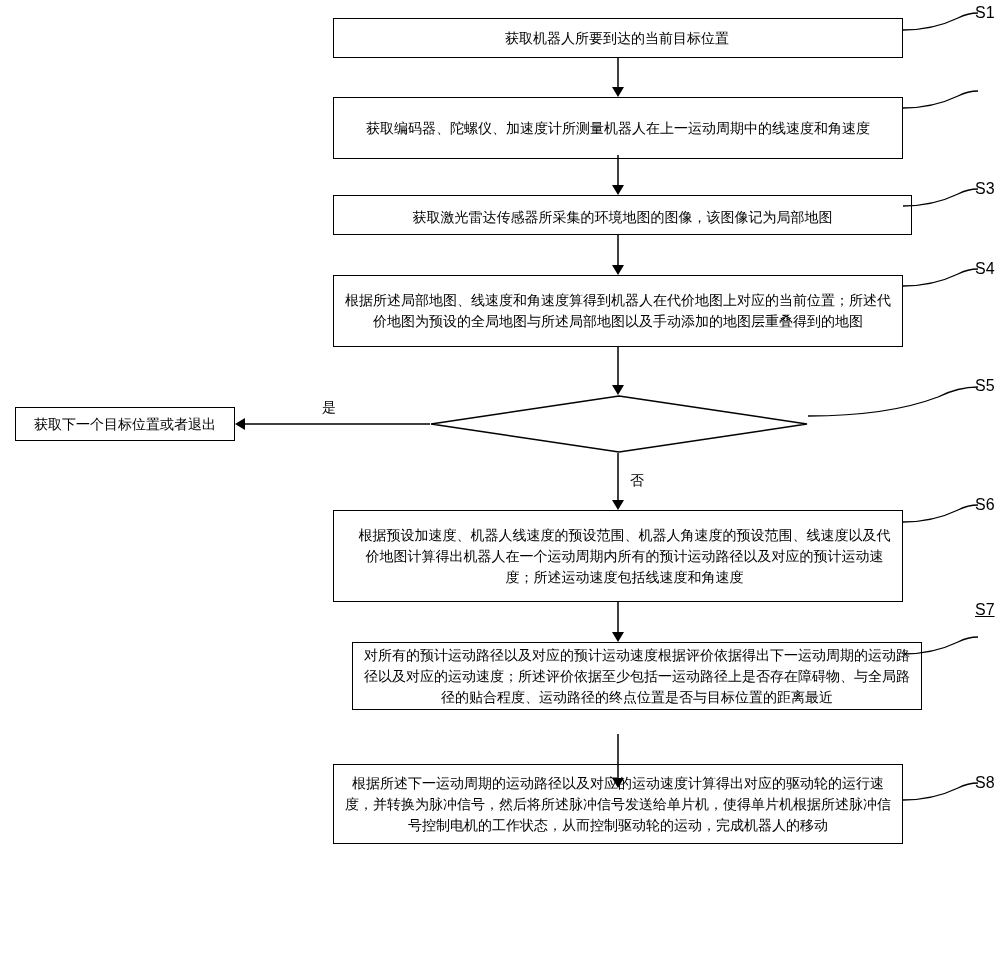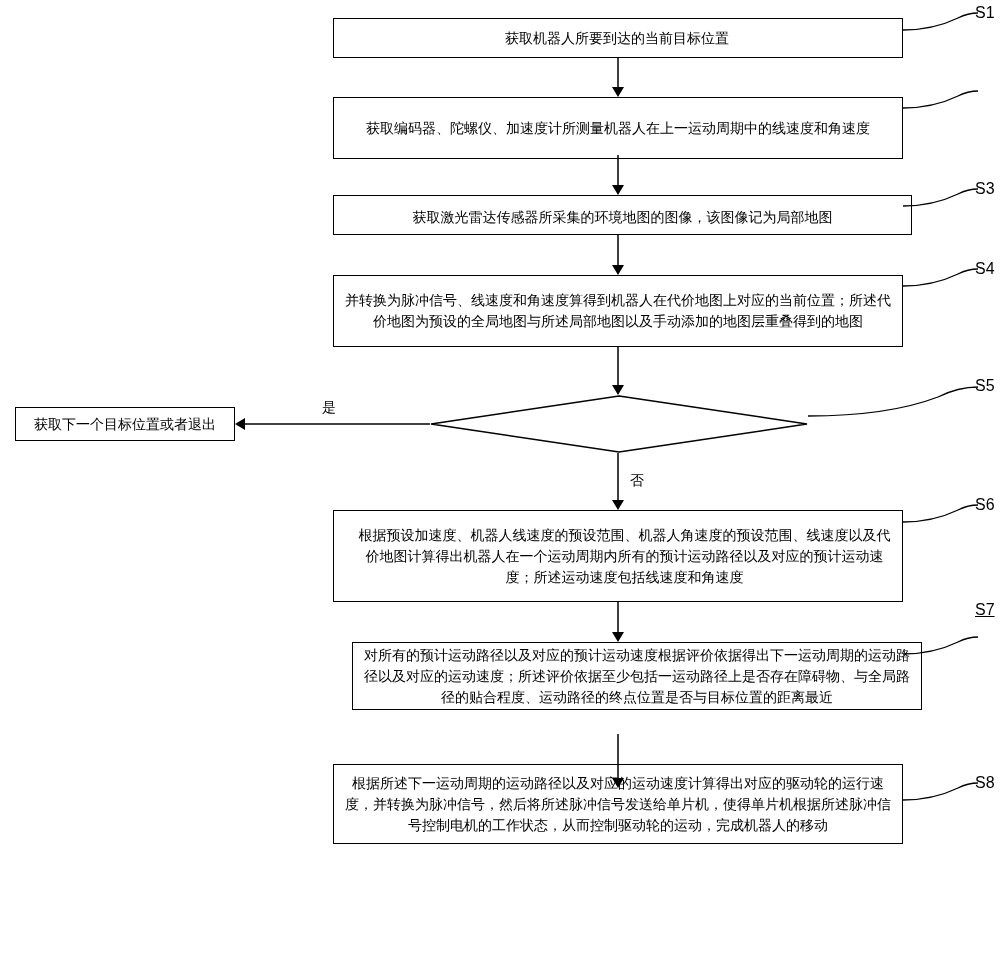--- a/index.html
+++ b/index.html
@@ -62,21 +62,21 @@
 
 <div class="box" style="left:333px; top:97px;  width:570px; height:62px;">
   <span>获取编码器、陀螺仪、加速度计所测量机器人在上一运动周期中的线速度和角速度</span>
 </div>
 
 <div class="box" style="left:333px; top:195px; width:579px; height:40px;align-items:flex-end;">
   <span>获取激光雷达传感器所采集的环境地图的图像，该图像记为局部地图</span>
 </div>
 
 <div class="box" style="left:333px; top:275px; width:570px; height:72px;">
-  <span>并转换为脉冲信号、线速度和角速度算得到机器人在代价地图上对应的当前位置；所述代价地图为预设的全局地图与所述局部地图以及手动添加的地图层重叠得到的地图</span>
+  <span>根据所述局部地图、线速度和角速度算得到机器人在代价地图上对应的当前位置；所述代价地图为预设的全局地图与所述局部地图以及手动添加的地图层重叠得到的地图</span>
 </div>
 
 <div class="diamond" style="left:430px; top:395px; width:378px; height:58px;">
   <svg width="378" height="58">
     <polygon points="189,1 377,29 189,57 1,29" fill="#fff" stroke="#000" stroke-width="1.5"></polygon>
   </svg>
 </div>
 
 <div class="box" style="left:15px; top:407px; width:220px; height:34px;">
   <span>获取下一个目标位置或者退出</span>

